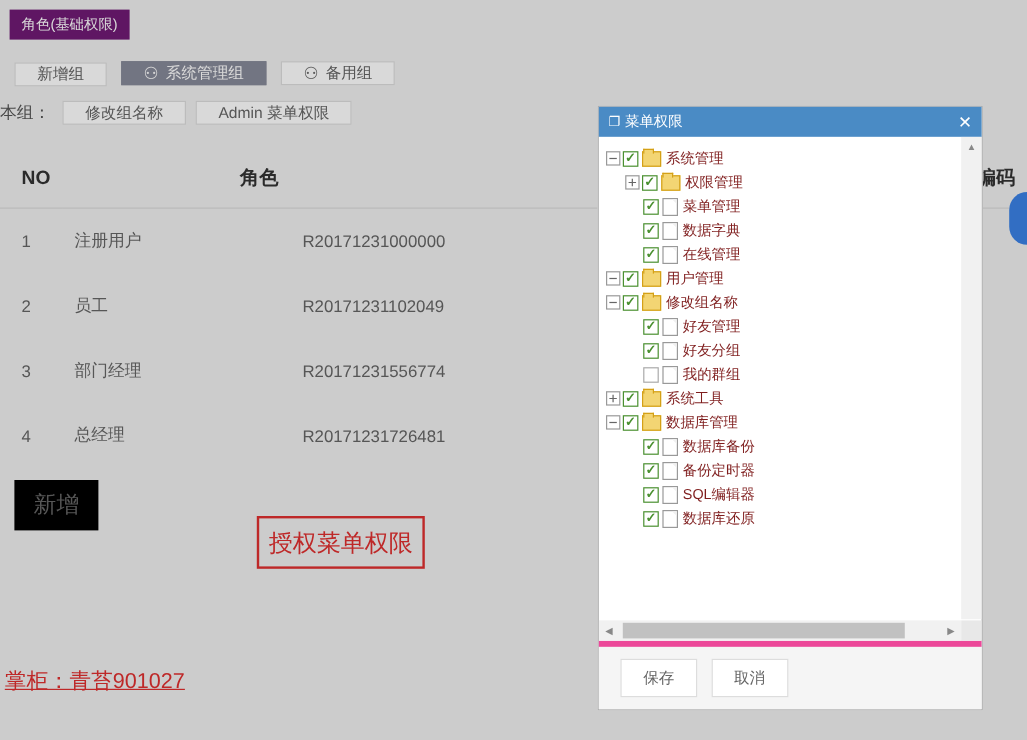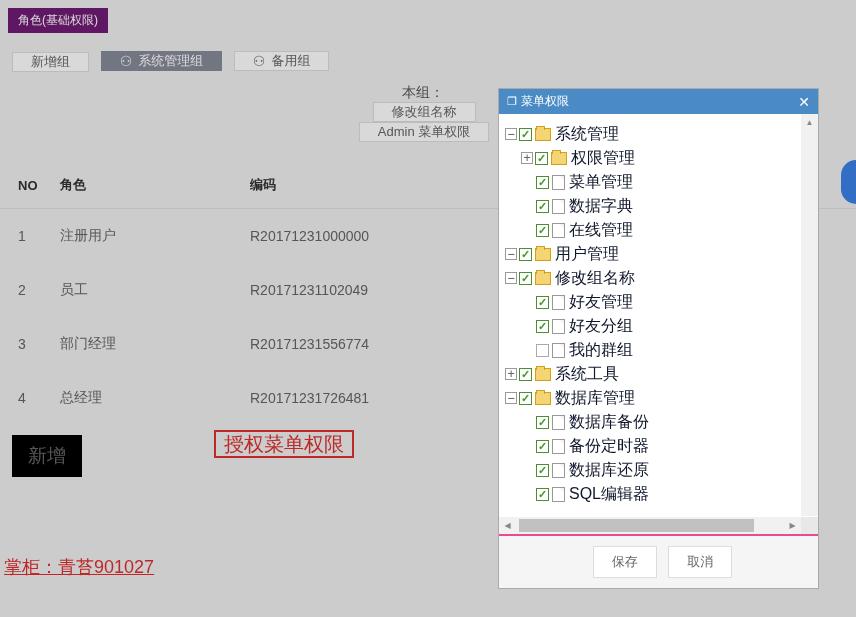--- a/index.html
+++ b/index.html
@@ -54,39 +54,38 @@
       border-color: #878a99;
     }
     .btn-icon {
       margin-right: 6px;
       font-size: 14px;
     }
     .subtoolbar {
       padding: 12px 0 0 0;
       display: flex;
       align-items: center;
-      flex-direction: column;
     }
     .subtoolbar-label {
       color: #555;
       margin-right: 10px;
       font-size: 14px;
     }
     .table {
       width: 100%;
       border-collapse: collapse;
       margin-top: 20px;
     }
     .table th {
-      text-align: left;
+      text-align: right;
       padding: 14px 10px;
       color: #333;
       font-weight: bold;
       border-bottom: 1px solid #e0e0e0;
-      font-size: 13px;
+      font-size: 16px;
     }
     .table td {
       padding: 18px 10px;
       color: #666;
       font-size: 14px;
     }
     .btn-small {
       display: inline-block;
       background: #000000;
       color: #666;
@@ -97,21 +96,21 @@
       font-size: 19px;
     }
     .highlight-box {
       position: absolute;
       border: 2px solid #e03030;
       color: #e03030;
       font-size: 20px;
       left: 214px;
       top: 430px;
       width: 140px;
-      height: 28px;
+      height: 44px;
       display: flex;
       align-items: center;
       justify-content: center;
       z-index: 3;
     }
     .footer-text {
       position: absolute;
       bottom: 38px;
       left: 4px;
       color: #e03030;
@@ -155,23 +154,23 @@
       font-size: 14px;
     }
     .dialog-body {
       height: 420px;
       overflow: auto;
       padding: 8px 4px;
       position: relative;
     }
     .dialog-footer {
       background: #f5f5f5;
-      border-top: 2px solid #ec4899;
+      border-top: 5px solid #ec4899;
       padding: 10px;
-      text-align: center;
+      text-align: left;
     }
     .dialog-footer .btn {
       padding: 6px 18px;
       margin-left: 8px;
       margin-right: 0;
     }
     .scrollbar-v {
       position: absolute;
       right: 0;
       top: 0;
@@ -307,22 +306,22 @@
     }
     .file-icon::after{
       content:'';
       position:absolute;
       top:0;right:0;
       border-style:solid;
       border-width: 0 4px 4px 0;
       border-color: transparent #f0f0f0 transparent transparent;
     }
     .node-label {
-      color: #0f172a;
-      font-size: 16px;
+      color: #7f1d1d;
+      font-size: 12px;
     }
     .blue-tab {
       position: absolute;
       right: 0;
       top: 160px;
       width: 15px;
       height: 44px;
       background: #3b82e6;
       border-radius: 22px 0 0 22px;
       z-index: 2;
@@ -525,29 +524,29 @@
             <span class="chk checked"></span>
             <span class="file-icon"></span>
             <span class="node-label">备份定时器</span>
           </div>
             </li>
           <li>
               <div class="tree-node">
             <span class="toggle-spacer"></span>
             <span class="chk checked"></span>
             <span class="file-icon"></span>
+            <span class="node-label">SQL编辑器</span>
+          </div>
+            </li>
+          <li>
+              <div class="tree-node">
+            <span class="toggle-spacer"></span>
+            <span class="chk checked"></span>
+            <span class="file-icon"></span>
             <span class="node-label">数据库还原</span>
-          </div>
-            </li>
-          <li>
-              <div class="tree-node">
-            <span class="toggle-spacer"></span>
-            <span class="chk checked"></span>
-            <span class="file-icon"></span>
-            <span class="node-label">SQL编辑器</span>
           </div>
             </li>
         </ul>
       </li>
     </ul>
     <div class="scrollbar-v"></div>
     <div class="scrollbar-h">
         <div class="scroll-thumb-h"></div>
       </div>
     <div class="scrollbar-corner"></div>

